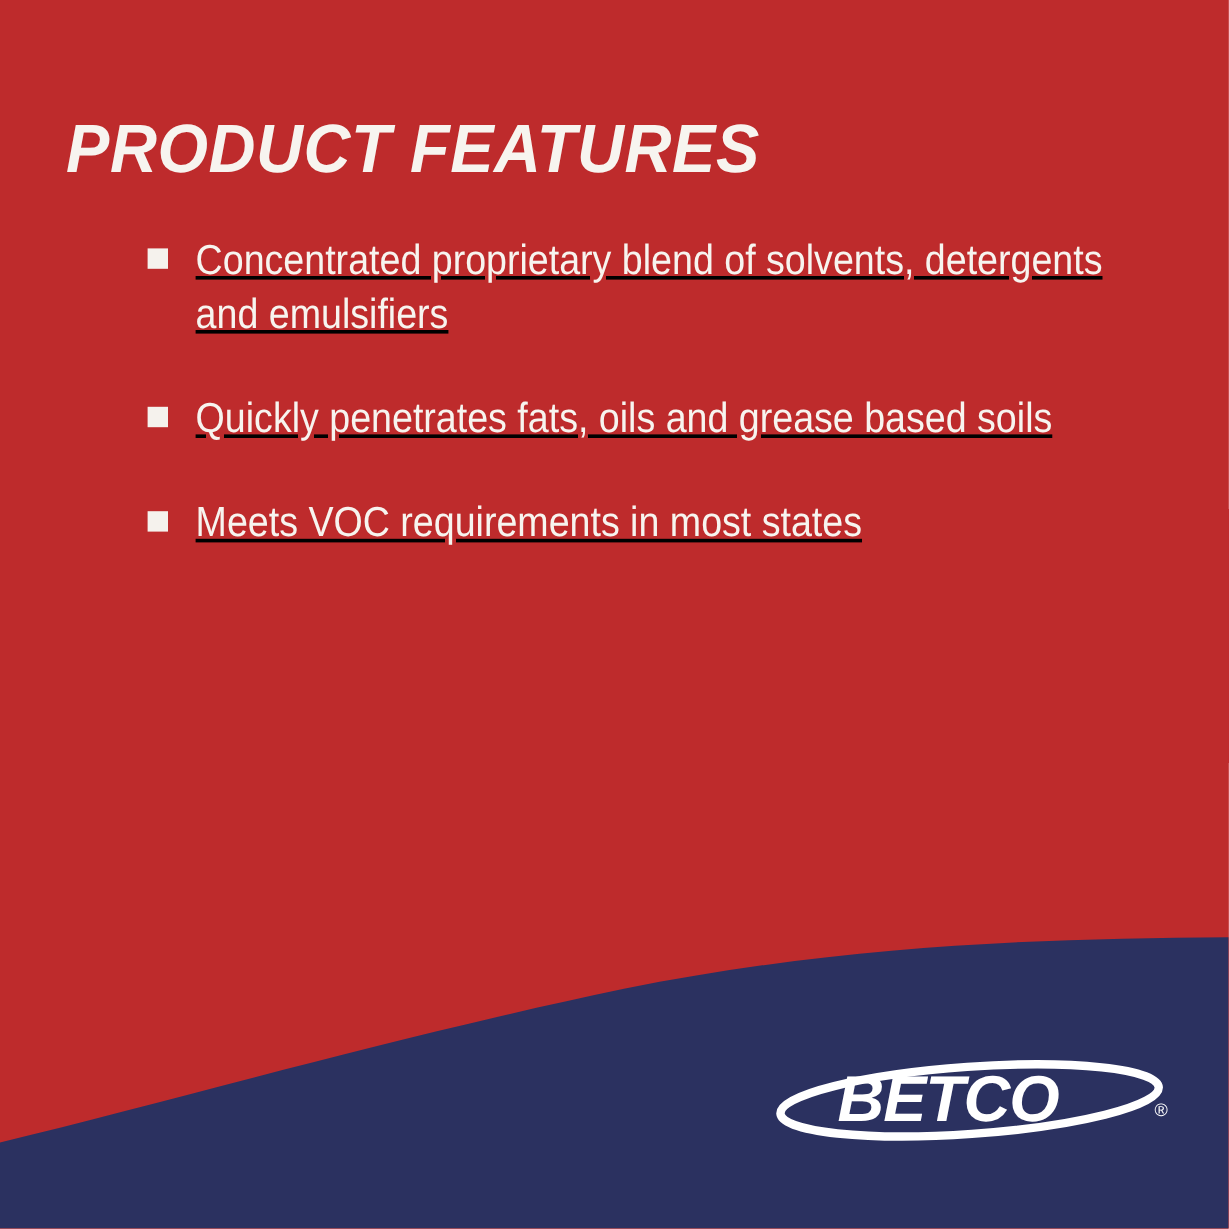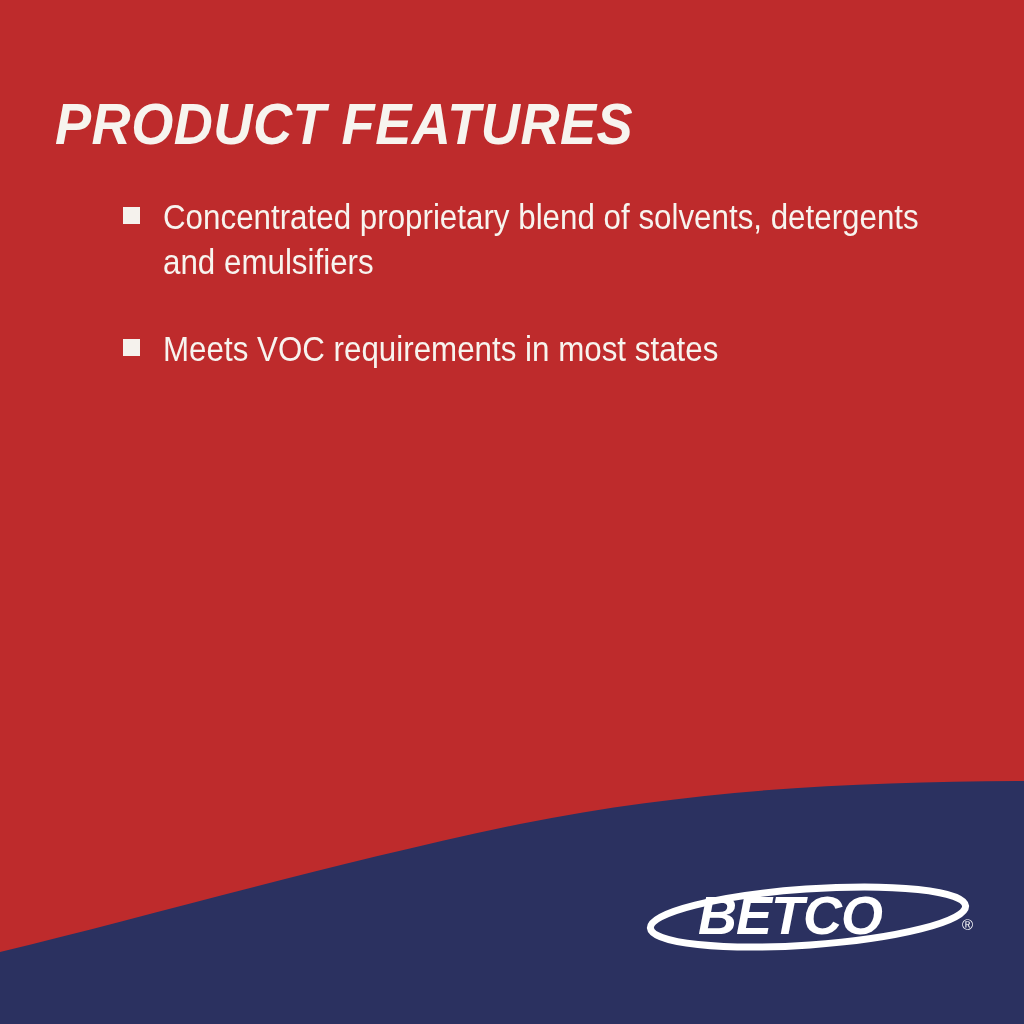--- a/index.html
+++ b/index.html
@@ -46,20 +46,21 @@
     transform: scaleX(0.95);
     transform-origin: left top;
   }
 
   
   .features {
     position: absolute;
     left: 122px;
     top: 194px;
     width: 800px;
+    text-decoration: underline;
   }
   .feature {
     position: relative;
     padding-left: 41px;
     margin-bottom: 42px;
   }
   .feature:last-child {
     margin-bottom: 0;
   }
   .feature-marker {
@@ -124,20 +125,24 @@
 
   <div class="headline">PRODUCT FEATURES</div>
 
   <div class="features">
 
     <div class="feature">
       <span class="feature-marker"></span>
       <div class="feature-text">Concentrated proprietary blend of solvents, detergents and emulsifiers</div>
     </div>
 
+    <div class="feature">
+      <span class="feature-marker"></span>
+      <div class="feature-text">Quickly penetrates fats, oils and grease based soils</div>
+    </div>
 
 
     <div class="feature">
       <span class="feature-marker"></span>
       <div class="feature-text">Meets VOC requirements in most states</div>
     </div>
 
   </div>
 
   <div class="logo">

